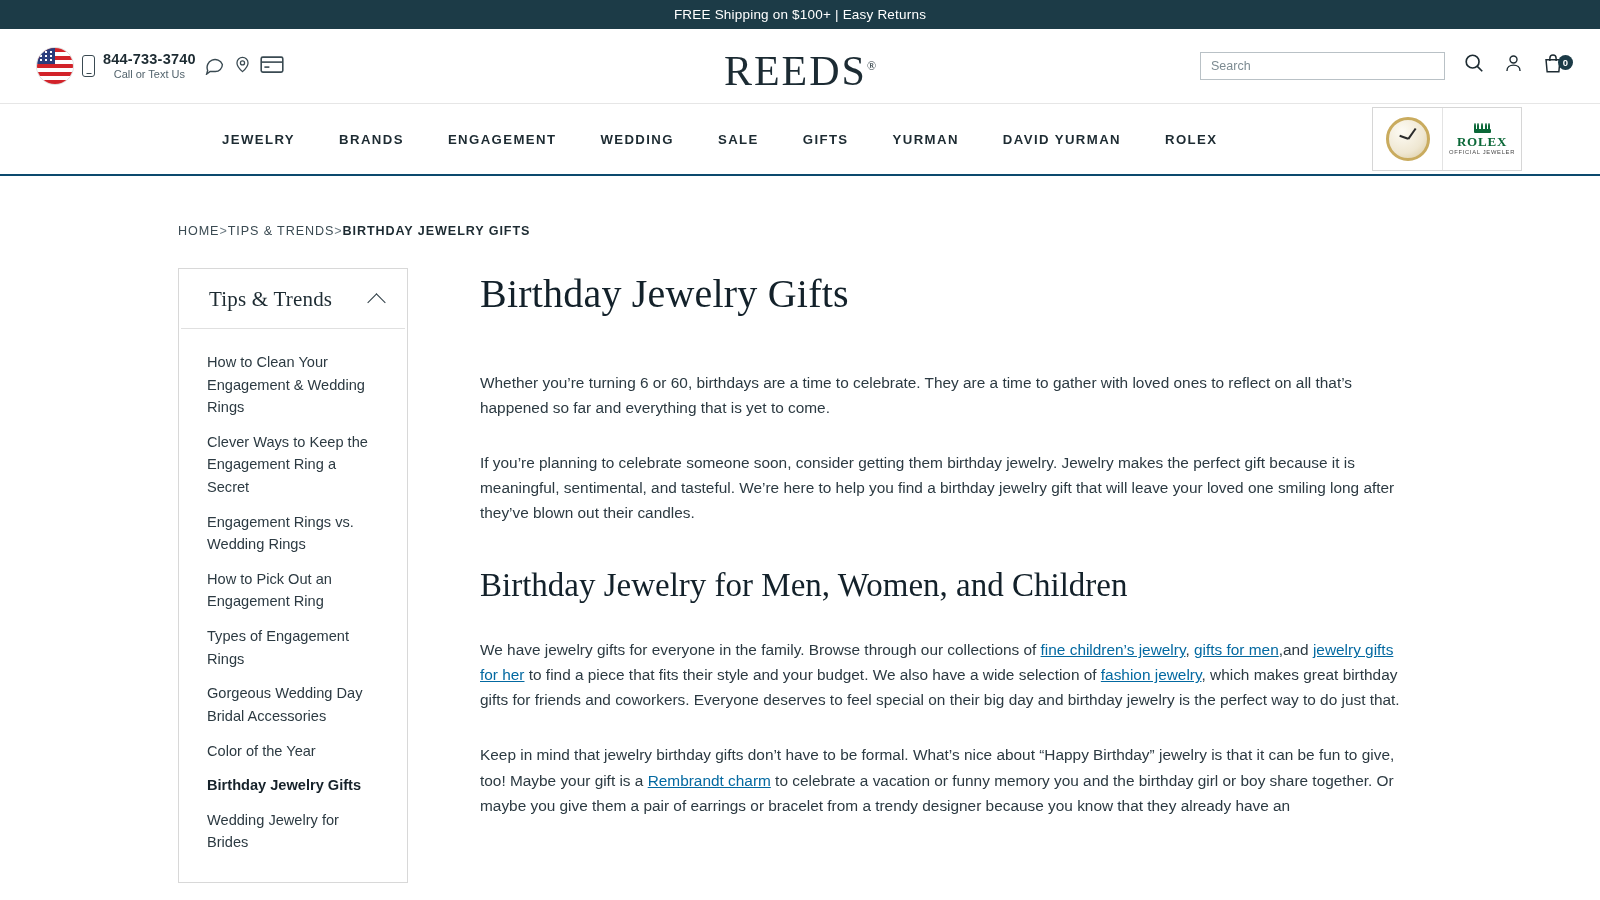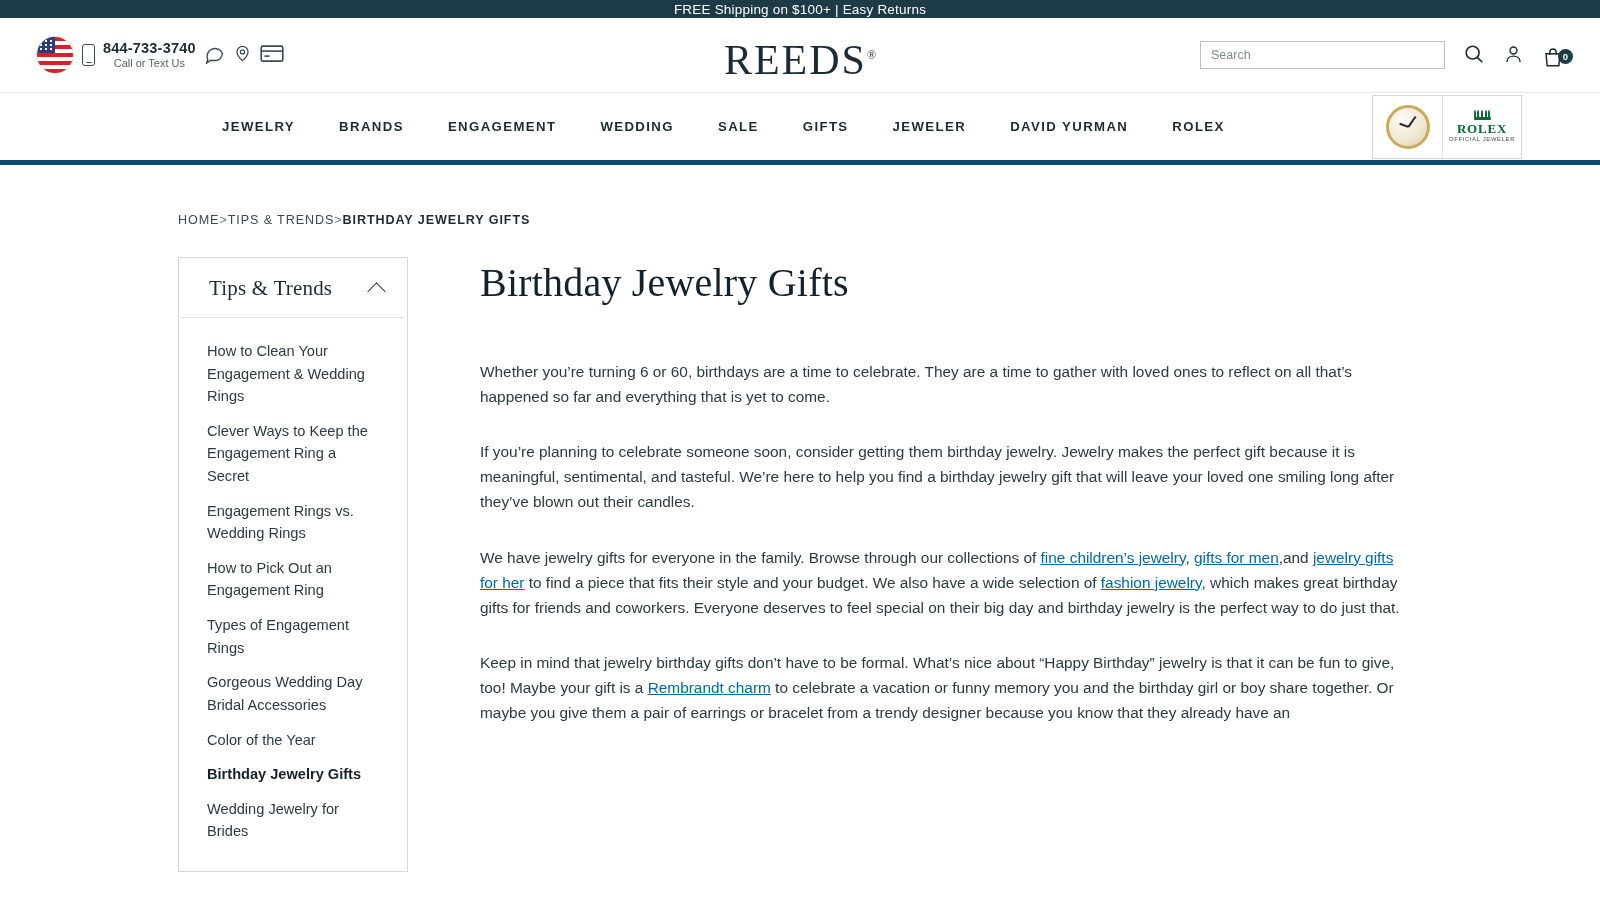--- a/index.html
+++ b/index.html
@@ -7,21 +7,21 @@
     margin: 0; padding: 0;
     width: 1600px; height: 900px;
     overflow: hidden;
     background: #ffffff;
     font-family: "Liberation Sans", sans-serif;
     color: #1d2b32;
   }
 
   
   .promo-bar {
-    height: 18px;
+    height: 29px;
     background: #1c3b47;
     color: #ffffff;
     display: flex;
     align-items: center;
     justify-content: center;
     font-size: 13.5px;
     letter-spacing: 0.2px;
   }
 
   
@@ -115,21 +115,21 @@
   }
   .logo .reg {
     font-size: 12px;
     vertical-align: super;
     letter-spacing: 0;
   }
 
   .header-right {
     margin-left: auto;
     display: flex;
-    align-items: flex-end;
+    align-items: flex-start;
     gap: 18px;
   }
   .search-box {
     width: 245px;
     height: 28px;
     border: 1px solid #b9c1c6;
     background: #fff;
     display: flex;
     align-items: center;
     padding: 0 8px;
@@ -153,21 +153,21 @@
     font-size: 9.5px;
     width: 15px; height: 15px;
     border-radius: 50%;
     display: flex; align-items: center; justify-content: center;
     font-weight: 700;
   }
 
   
   .nav {
     height: 72px;
-    border-bottom: 5px solid #0c4a6e;
+    border-bottom: 2px solid #0c4a6e;
     display: flex;
     align-items: center;
     position: relative;
     background: #fff;
   }
   .nav-items {
     display: flex;
     align-items: center;
     gap: 44px;
     padding-left: 222px;
@@ -427,21 +427,21 @@
 </div>
 
 <div class="nav">
   <div class="nav-items">
     <div class="nav-item">JEWELRY</div>
     <div class="nav-item">BRANDS</div>
     <div class="nav-item">ENGAGEMENT</div>
     <div class="nav-item">WEDDING</div>
     <div class="nav-item">SALE</div>
     <div class="nav-item">GIFTS</div>
-    <div class="nav-item">JEWELER</div>
+    <div class="nav-item">YURMAN</div>
     <div class="nav-item">DAVID YURMAN</div>
     <div class="nav-item">ROLEX</div>
   </div>
 
   <div class="nav-badges">
     <div class="badge-watch">
       <div class="watch-face"></div>
     </div>
     <div class="badge-rolex">
       <div class="crown">
@@ -486,18 +486,19 @@
       <a class="side-link">Wedding Jewelry for Brides</a>
     </div>
   </aside>
 
   <main class="article">
     <h1>Birthday Jewelry Gifts</h1>
 
     <p>Whether you’re turning 6 or 60, birthdays are a time to celebrate. They are a time to gather with loved ones to reflect on all that’s happened so far and everything that is yet to come.</p>
     <p>If you’re planning to celebrate someone soon, consider getting them birthday jewelry. Jewelry makes the perfect gift because it is meaningful, sentimental, and tasteful. We’re here to help you find a birthday jewelry gift that will leave your loved one smiling long after they’ve blown out their candles.</p>
 
+    <h2>Birthday Jewelry for Men, Women, and Children</h2>
 
     <p><span>We have jewelry gifts for everyone in the family. Browse through our collections of </span><a href="#">fine children’s jewelry</a><span>, </span><a href="#">gifts for men</a><span>,and </span><a href="#">jewelry gifts for her</a><span> to find a piece that fits their style and your budget. We also have a wide selection of </span><a href="#">fashion jewelry</a><span>, which makes great birthday gifts for friends and coworkers. Everyone deserves to feel special on their big day and birthday jewelry is the perfect way to do just that.</span></p>
 
     <p><span>Keep in mind that jewelry birthday gifts don’t have to be formal. What’s nice about “Happy Birthday” jewelry is that it can be fun to give, too! Maybe your gift is a </span><a href="#">Rembrandt charm</a><span> to celebrate a vacation or funny memory you and the birthday girl or boy share together. Or maybe you give them a pair of earrings or bracelet from a trendy designer because you know that they already have an</span></p>
   </main>
 </div>
 
 </body></html>

